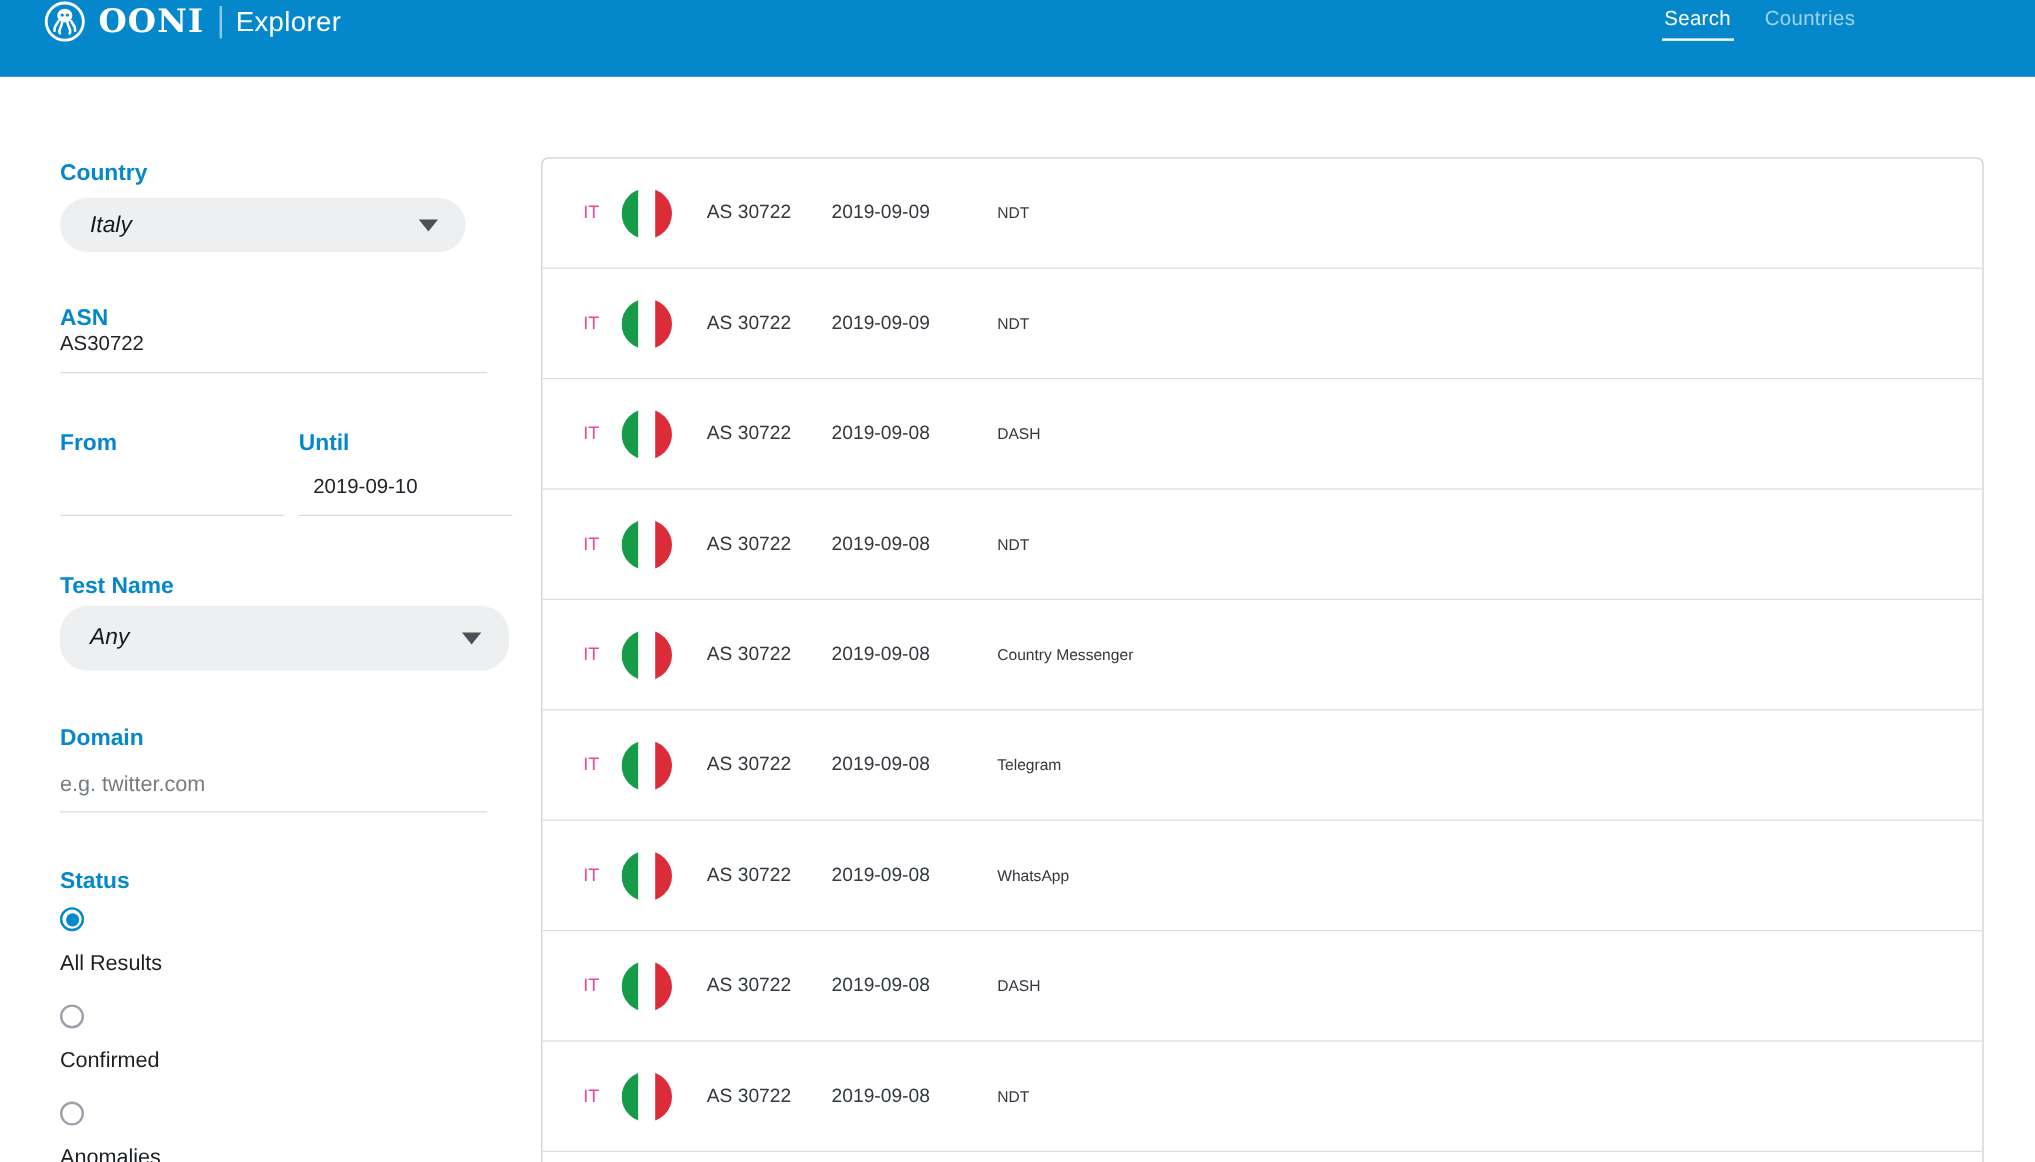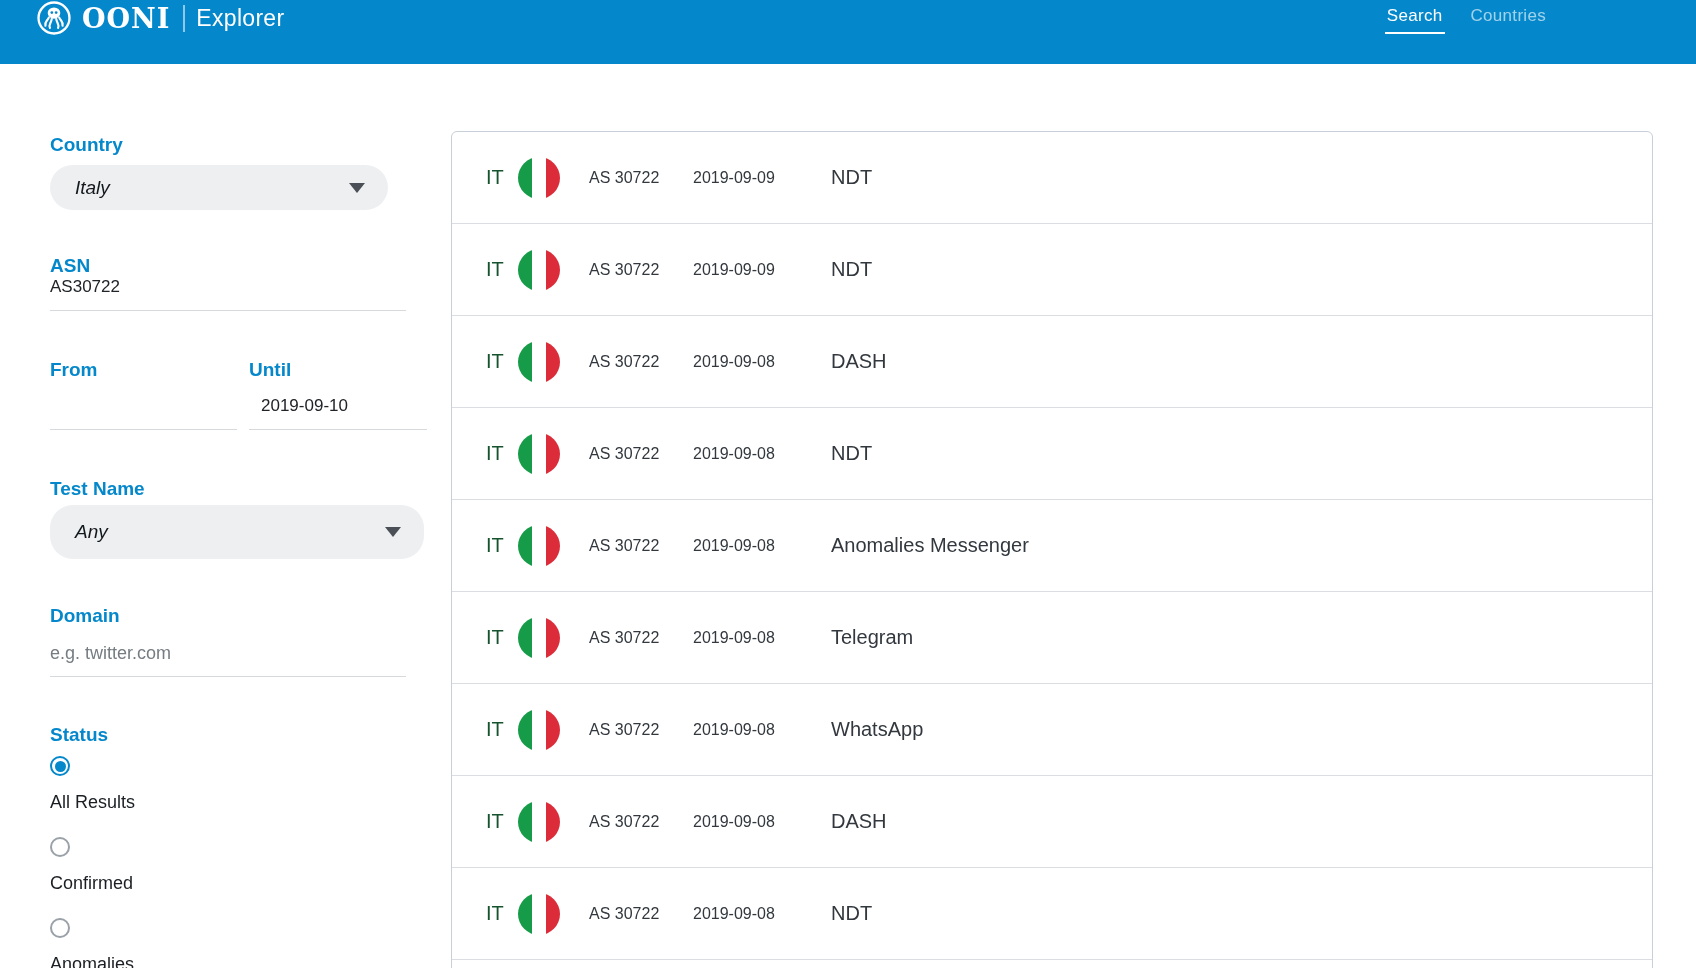--- a/index.html
+++ b/index.html
@@ -63,30 +63,30 @@
   .radio-label{font-size:18px;font-weight:500;color:#1b1f23;}
   .filter-btn{display:block;margin-top:44px;width:205px;height:50px;border:none;
     border-radius:25px;background:var(--button-disabled);color:#fff;font-family:inherit;
     font-size:19px;letter-spacing:1.2px;cursor:pointer;}
 
   
   .results-card{position:absolute;left:451px;top:131px;width:1202px;height:1200px;
     background:#fff;border:1px solid #c9cfd8;border-radius:6px;overflow:hidden;}
   .row{height:92px;display:flex;align-items:center;padding-left:34px;
     border-bottom:1px solid #dadde1;cursor:pointer;}
-  .cc{width:32px;font-size:20px;color:#14532d;}
+  .cc{width:32px;font-size:15px;color:#ec4899;}
   .flag{width:42px;height:42px;border-radius:50%;overflow:hidden;display:flex;
     margin-right:29px;flex:0 0 42px;}
   .flag i{display:block;height:100%;}
   .flag .g{width:34%;background:var(--flag-green);}
   .flag .w{width:32%;background:#fff;}
   .flag .r{width:34%;background:var(--flag-red);}
   .asn{width:104px;font-size:16px;color:#32383e;}
   .date{width:138px;font-size:16px;color:#32383e;}
-  .test{flex:1;font-size:20px;color:#32383e;}
+  .test{flex:1;font-size:13px;color:#32383e;}
 </style>
 </head>
 <body>
 
 <header class="header">
   <div class="brand">
     <span class="logo">
       <svg viewBox="0 0 40 40" aria-hidden="true">
         <circle cx="20" cy="20" r="17.2" fill="none" stroke="#fff" stroke-width="2.6"></circle>
         <ellipse cx="20" cy="14.5" rx="7" ry="6.3" fill="#fff"></ellipse>
@@ -217,21 +217,21 @@
 
   <div class="row">
     <span class="cc">IT</span>
     <span class="flag">
         <i class="g"></i>
         <i class="w"></i>
         <i class="r"></i>
       </span>
     <span class="asn">AS 30722</span>
     <span class="date">2019-09-08</span>
-    <span class="test">Anomalies Messenger</span>
+    <span class="test">Country Messenger</span>
   </div>
 
   <div class="row">
     <span class="cc">IT</span>
     <span class="flag">
         <i class="g"></i>
         <i class="w"></i>
         <i class="r"></i>
       </span>
     <span class="asn">AS 30722</span>

